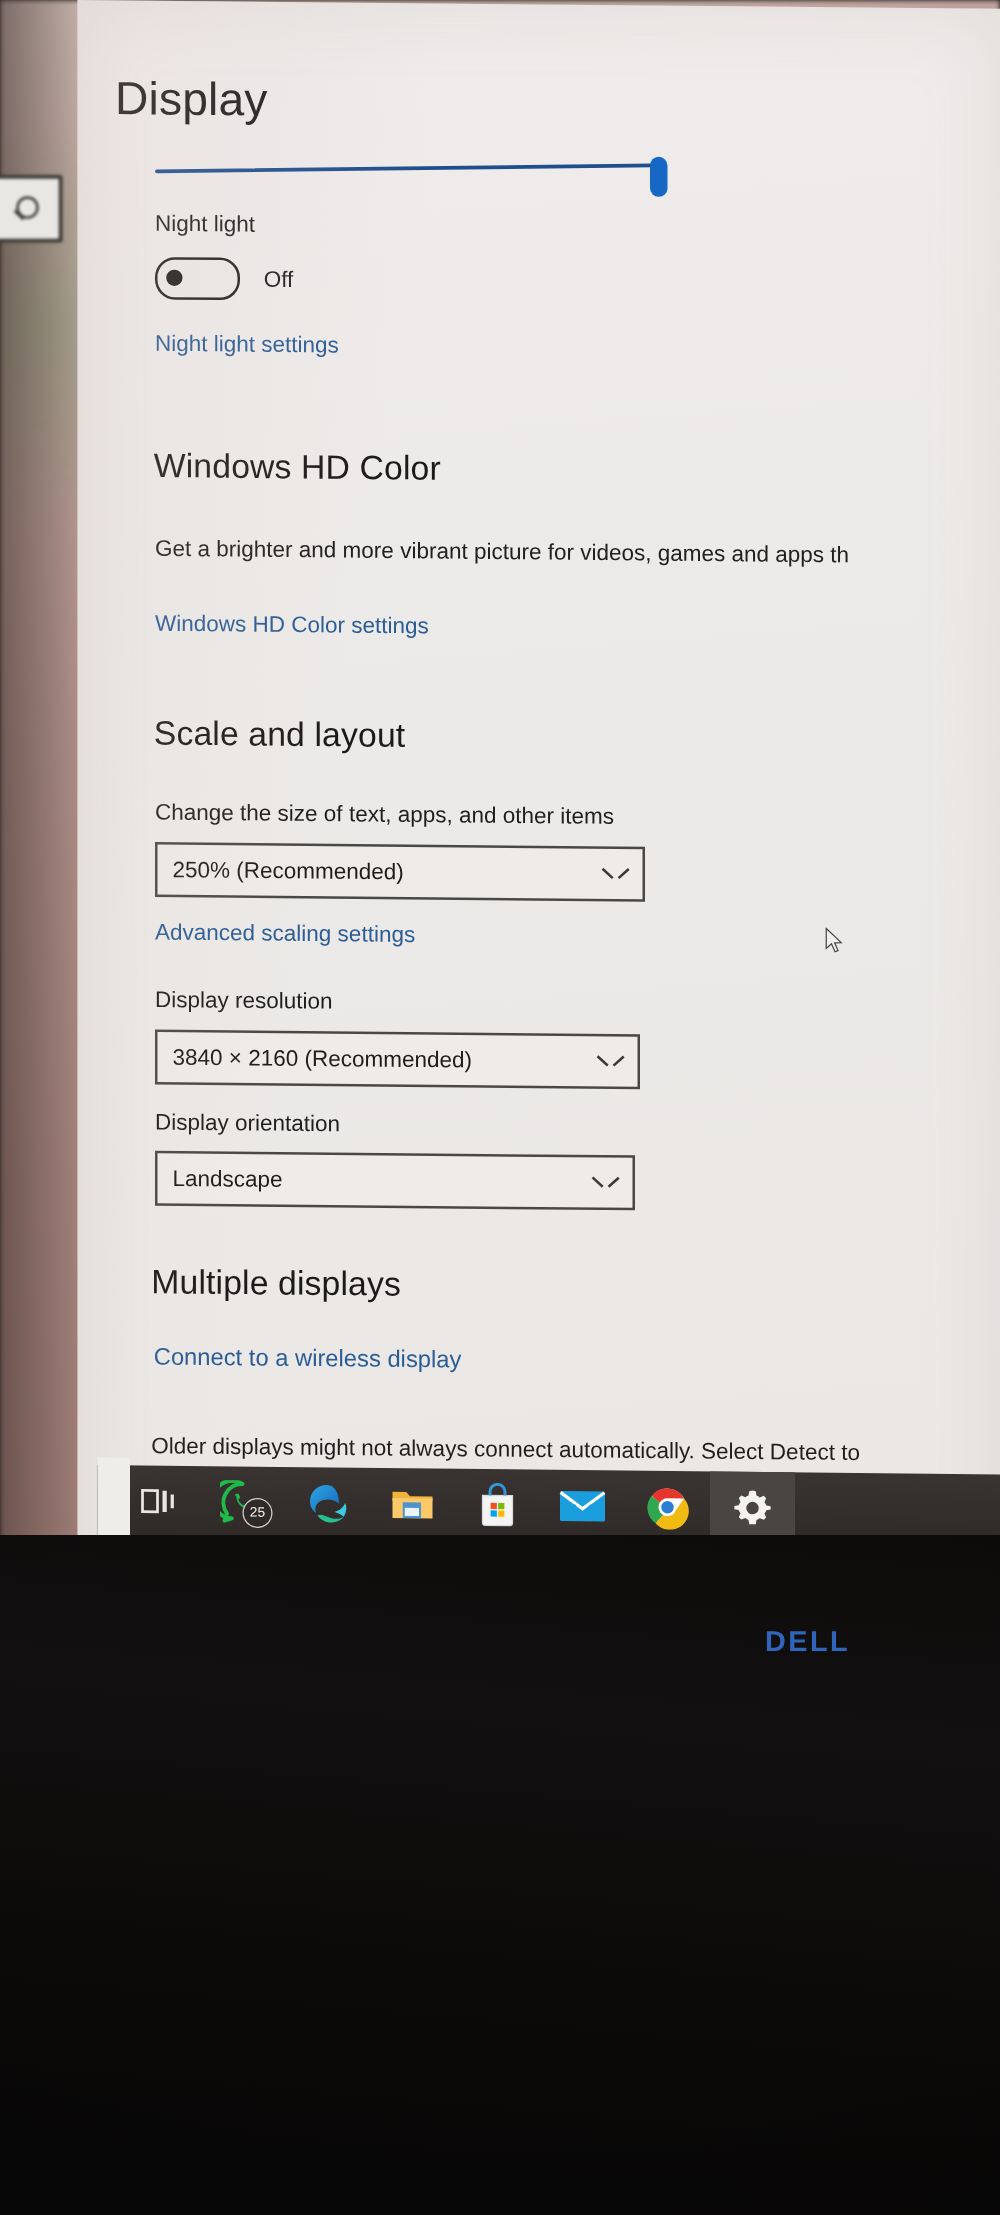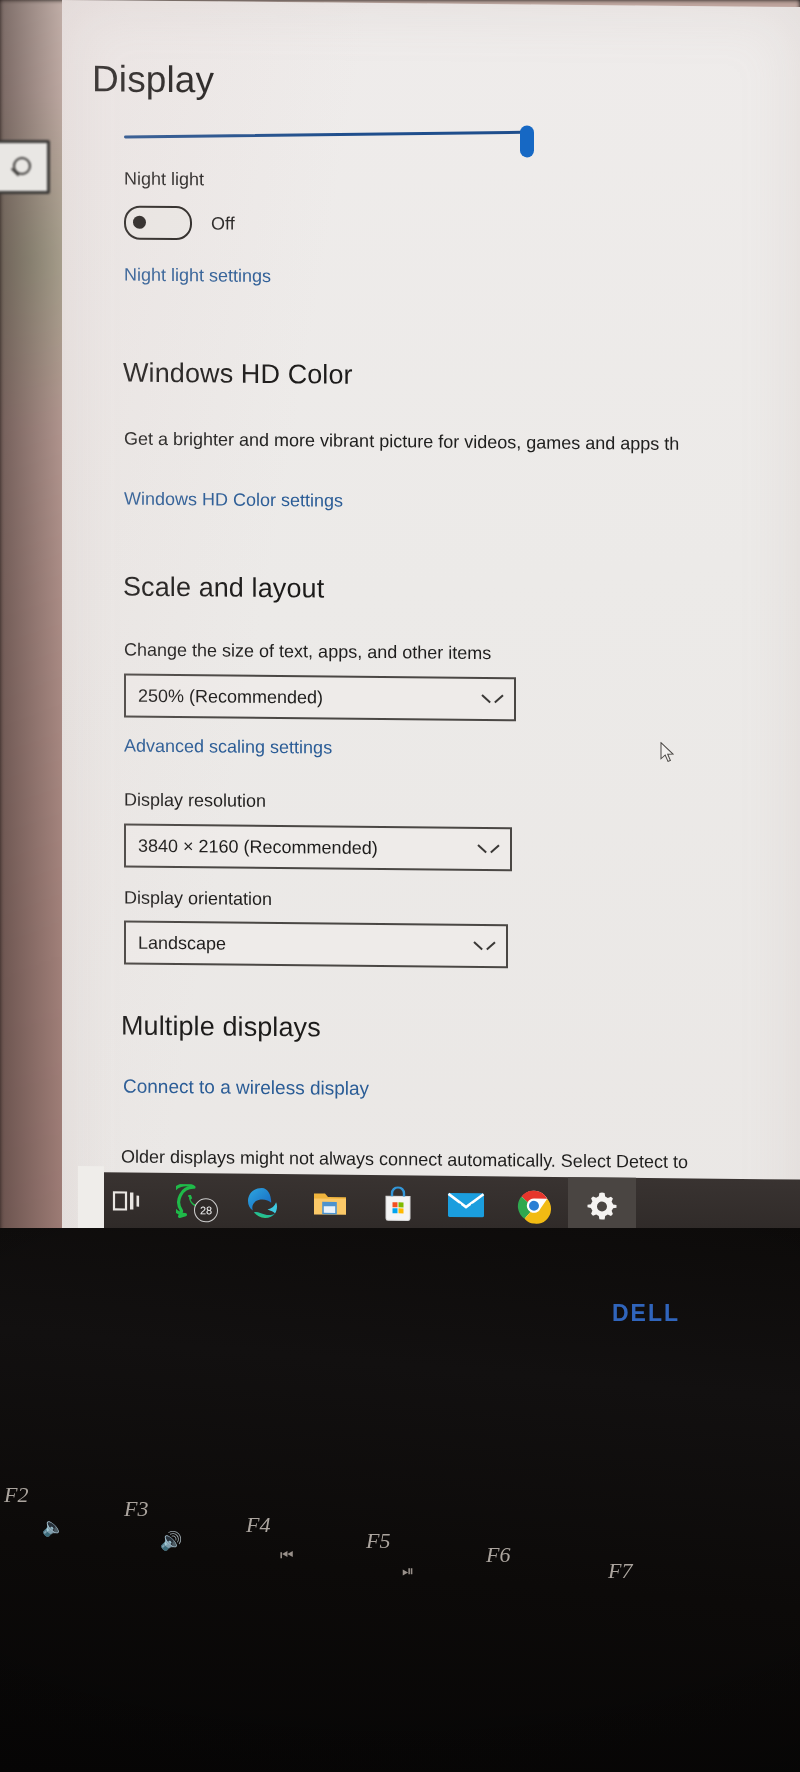--- a/index.html
+++ b/index.html
@@ -183,21 +183,21 @@
           <rect x="25.5" y="7" width="2.6" height="11" fill="#e9e6e2"></rect>
         </svg>
       </div>
 
       <div class="tb-item">
         <svg width="36" height="36" viewBox="0 0 36 36">
           <path d="M18 3 A15 15 0 1 0 9.4 30.5 L3.6 32.4 L5.6 26.8 A15 15 0 0 1 18 3 Z" fill="none" stroke="#1fba49" stroke-width="3.2" stroke-linejoin="round"></path>
           <path d="M13 12.5 c0 6 4.5 10 9.5 10.6 c1.2 .15 1.6-.7 1.6-1.4 v-1.6 l-3.3-1.4 l-1.5 1.6
                    c-2.2-1-3.8-2.6-4.7-4.8 l1.6-1.4 l-1.3-3.3 h-1.6 c-.7 0-1.4 .4-1.3 1.7 Z" fill="#1fba49"></path>
         </svg>
-        <div class="badge">28</div>
+        <div class="badge">25</div>
       </div>
 
       <div class="tb-item">
         <svg width="36" height="36" viewBox="0 0 36 36">
           <defs>
             <linearGradient id="eg1" x1="0" y1="0" x2="1" y2="1">
               <stop offset="0" stop-color="#2ea7e0"></stop>
                 <stop offset="1" stop-color="#1565c0"></stop>
             </linearGradient>
             <linearGradient id="eg2" x1="0" y1="1" x2="1" y2="0">
@@ -268,31 +268,14 @@
     </div>
   </div>
 
   <div class="deck-top"></div>
   <div class="deck">
     <div class="vignette"></div>
   </div>
 
   <div class="dell">DELL</div>
 
-  <div class="fkeys">
-    <div class="fkey" style="left:4px;  top:1.5px;">F2</div>
-    <div class="fglyph" style="left:42px; top:36px;">🔈</div>
-
-    <div class="fkey" style="left:124px; top:16px;">F3</div>
-    <div class="fglyph" style="left:160px;top:50px;">🔊</div>
-
-    <div class="fkey" style="left:246px; top:32px;">F4</div>
-    <div class="fglyph" style="left:280px;top:66px;font-size:15px;">⏮</div>
-
-    <div class="fkey" style="left:366px; top:48px;">F5</div>
-    <div class="fglyph" style="left:402px;top:82px;font-size:15px;">⏯</div>
-
-    <div class="fkey" style="left:486px; top:62px;">F6</div>
-
-    <div class="fkey" style="left:608px; top:78px;">F7</div>
-  </div>
 
 </div>
 
 </body></html>

